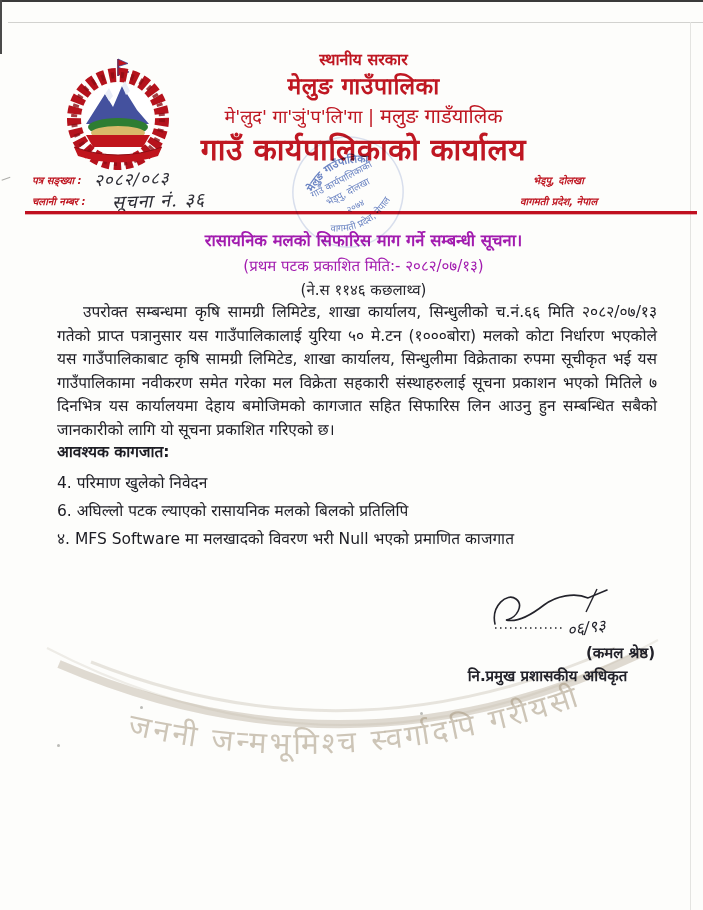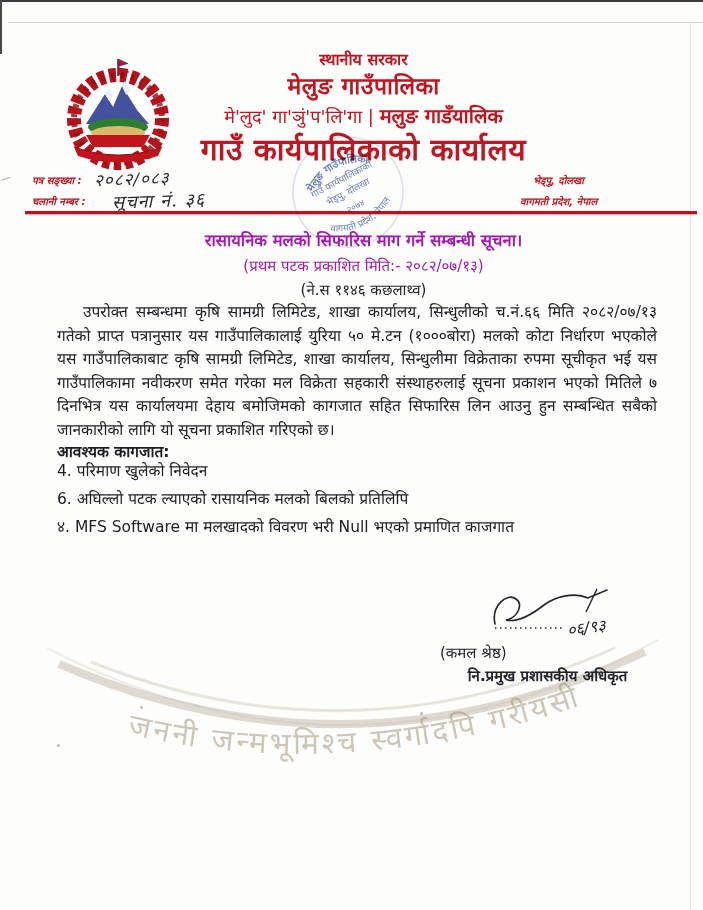--- a/index.html
+++ b/index.html
@@ -16,45 +16,45 @@
   .edge-top{left:0;top:0;width:703px;height:2px;background:#3a3a3a;}
   .edge-left{left:0;top:0;width:2px;height:54px;background:#4a4a4a;}
   .scanline{left:8px;top:22px;width:695px;height:1px;background:#d2d2cf;}
   .edge-right{left:690px;top:22px;width:1px;height:888px;background:#e4e4e1;}
   .speck{width:3px;height:3px;border-radius:50%;background:#8f8f8a;opacity:.6;}
   .left-mark{left:3px;top:178px;width:9px;height:9px;border-top:1px solid #8a8a86;opacity:.7;transform:rotate(-20deg);}
   
   .h-top{top:48px;font-size:16px;font-weight:bold;}
   .h-muni{top:69px;font-size:23px;font-weight:bold;letter-spacing:.5px;}
   .h-script{top:102px;font-size:18px;}
-  .h-script .bold-part{font-weight:bold;font-size:20px;}
+  .h-script .bold-part{font-weight:normal;font-size:20px;}
   .h-office{top:128px;font-size:30px;font-weight:bold;letter-spacing:.5px;}
   
   .meta-label{font-size:10px;font-weight:bold;font-style:italic;}
   .handwriting{
     font-size:17px;color:#2c2c34;font-style:italic;letter-spacing:1px;
     transform:rotate(-2deg);font-family:"DejaVu Serif","Liberation Serif",serif;
   }
   .divider{left:25px;top:211px;width:672px;height:3px;background:#c01020;box-shadow:0 1px 0 rgba(192,16,32,.35);}
   
   .sub-title{top:228px;font-size:16.5px;font-weight:bold;color:#a21caf;}
   .sub-date{top:255px;font-size:15px;color:#a21caf;}
   .sub-ns{top:279px;font-size:15px;color:#24242b;}
   
   .body-par{
     left:57px;top:301px;width:600px;font-size:15.5px;line-height:23.5px;
     text-align:justify;text-indent:26px;color:#1d1d24;
   }
   
   .docs{left:57px;top:440px;width:600px;font-size:15.5px;}
-  .docs .heading{font-weight:bold;margin-bottom:0;}
+  .docs .heading{font-weight:bold;margin-bottom:12px;}
   .docs ul{list-style:none;margin:0;padding:0;}
   .docs li{margin-bottom:10px;line-height:18px;}
   
-  .sig-name{left:440px;top:642px;width:215px;text-align:left;font-size:15px;font-weight:normal;color:#22222a;}
+  .sig-name{left:440px;top:642px;width:215px;text-align:right;font-size:15px;font-weight:bold;color:#22222a;}
   .sig-title{left:440px;top:665px;width:215px;text-align:center;font-size:15px;font-weight:bold;color:#22222a;}
   .stamp-wrap{left:284px;top:128px;mix-blend-mode:multiply;}
   svg text{font-family:"DejaVu Sans","Liberation Sans",sans-serif;}
 </style>
 </head>
 <body>
 
 <div class="page">
 
   <svg class="abs" style="left:45px;top:592px;z-index:0;" width="615" height="230" viewBox="0 0 615 230">

